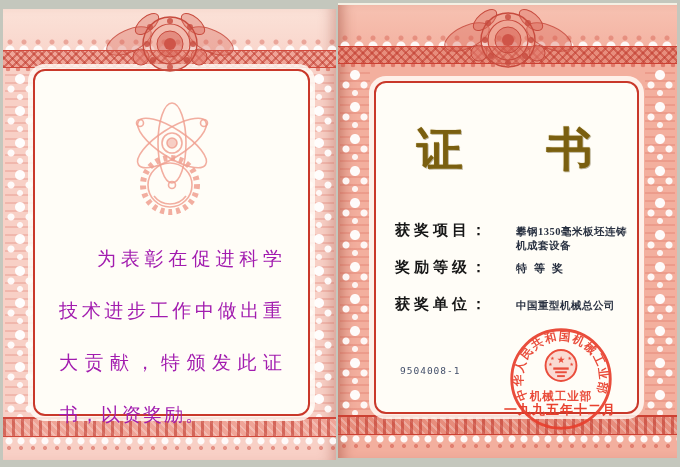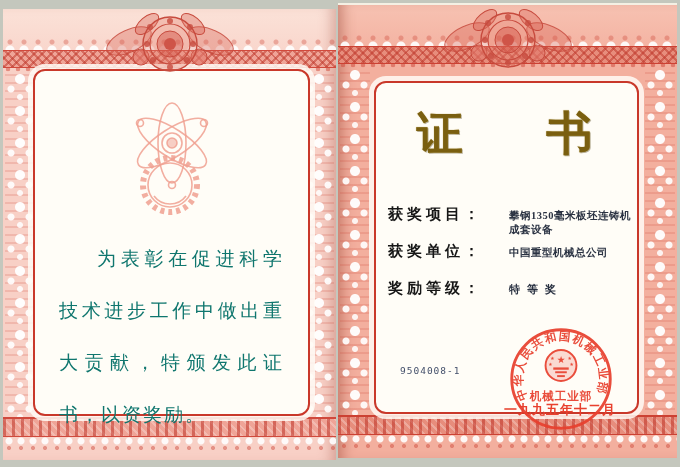--- a/index.html
+++ b/index.html
@@ -50,29 +50,29 @@
   .lace.l{left:2px}.lace.r{right:2px}
 
   .panel{position:absolute;background:#fffdf7;border:2px solid #c9382a;border-radius:12px;
     box-shadow:0 0 0 5px rgba(255,251,246,.85);}
   .page-left .panel{left:30px;right:26px;top:60px;bottom:44px;}
   .page-right .panel{left:36px;right:38px;top:76px;bottom:44px;}
 
   .watermark{display:block;margin:30px auto 0 auto;}
 
   .dedication{margin:14px 24px 0 24px;font-size:19px;line-height:52px;letter-spacing:2px;
-    color:#0f766e;text-indent:2em;text-align:justify;}
-
-  .cert-title{margin-top:20px;text-align:center;font-size:46px;font-weight:bold;
+    color:#a21caf;text-indent:2em;text-align:justify;}
+
+  .cert-title{margin-top:36px;text-align:center;font-size:46px;font-weight:bold;
     color:#7a5f10;letter-spacing:4px;word-spacing:64px;
     text-shadow:0 0 1px #9a7d1e,1px 1px 0 rgba(60,45,5,.35);}
 
   .fields{margin:40px 0 0 12px;}
   .field-row{display:flex;align-items:baseline;height:37px;}
-  .field-label{font-weight:bold;font-size:15px;letter-spacing:4px;color:#161616;white-space:nowrap;}
+  .field-label{font-weight:bold;font-size:15px;letter-spacing:4px;color:#161616;white-space:nowrap;margin-left:7px;}
   .field-value{font-size:10.5px;font-weight:600;color:#2a3242;margin-left:26px;letter-spacing:.5px;}
   .field-value.spaced{letter-spacing:7px;font-size:11px;}
 
   .serial{position:absolute;left:24px;bottom:36px;font-size:9.5px;color:#44506b;
     font-family:"DejaVu Sans Mono",monospace;letter-spacing:1px;}
 
   .seal{position:absolute;left:167px;top:318px;width:112px;height:112px;opacity:.93;z-index:5;}
   .seal-date{position:absolute;left:152px;top:396px;width:140px;text-align:center;
     font-size:13px;font-weight:bold;color:#e8402e;letter-spacing:1px;z-index:6;}
 </style>
@@ -160,26 +160,26 @@
 
     <div class="panel">
       <div class="cert-title">证 书</div>
 
       <div class="fields">
         <div class="field-row">
           <span class="field-label">获奖项目：</span>
           <span class="field-value">攀钢1350毫米板坯连铸机成套设备</span>
         </div>
         <div class="field-row">
+          <span class="field-label">奖励等级：</span>
+          <span class="field-value spaced">特等奖</span>
+        </div>
+        <div class="field-row">
           <span class="field-label">获奖单位：</span>
           <span class="field-value">中国重型机械总公司</span>
-        </div>
-        <div class="field-row">
-          <span class="field-label">奖励等级：</span>
-          <span class="field-value spaced">特等奖</span>
         </div>
       </div>
 
       <div class="serial">9504008-1</div>
     </div>
 
     <svg class="seal" viewBox="0 0 116 116">
       <circle cx="58" cy="58" r="51" fill="none" stroke="#e8402e" stroke-width="3"></circle>
       <path id="sealarc" d="M 23.4 78 A 40 40 0 1 1 92.6 78" fill="none"></path>
       <text font-size="12" font-weight="bold" fill="#e8402e" letter-spacing="1.5" font-family="Liberation Serif, serif">

